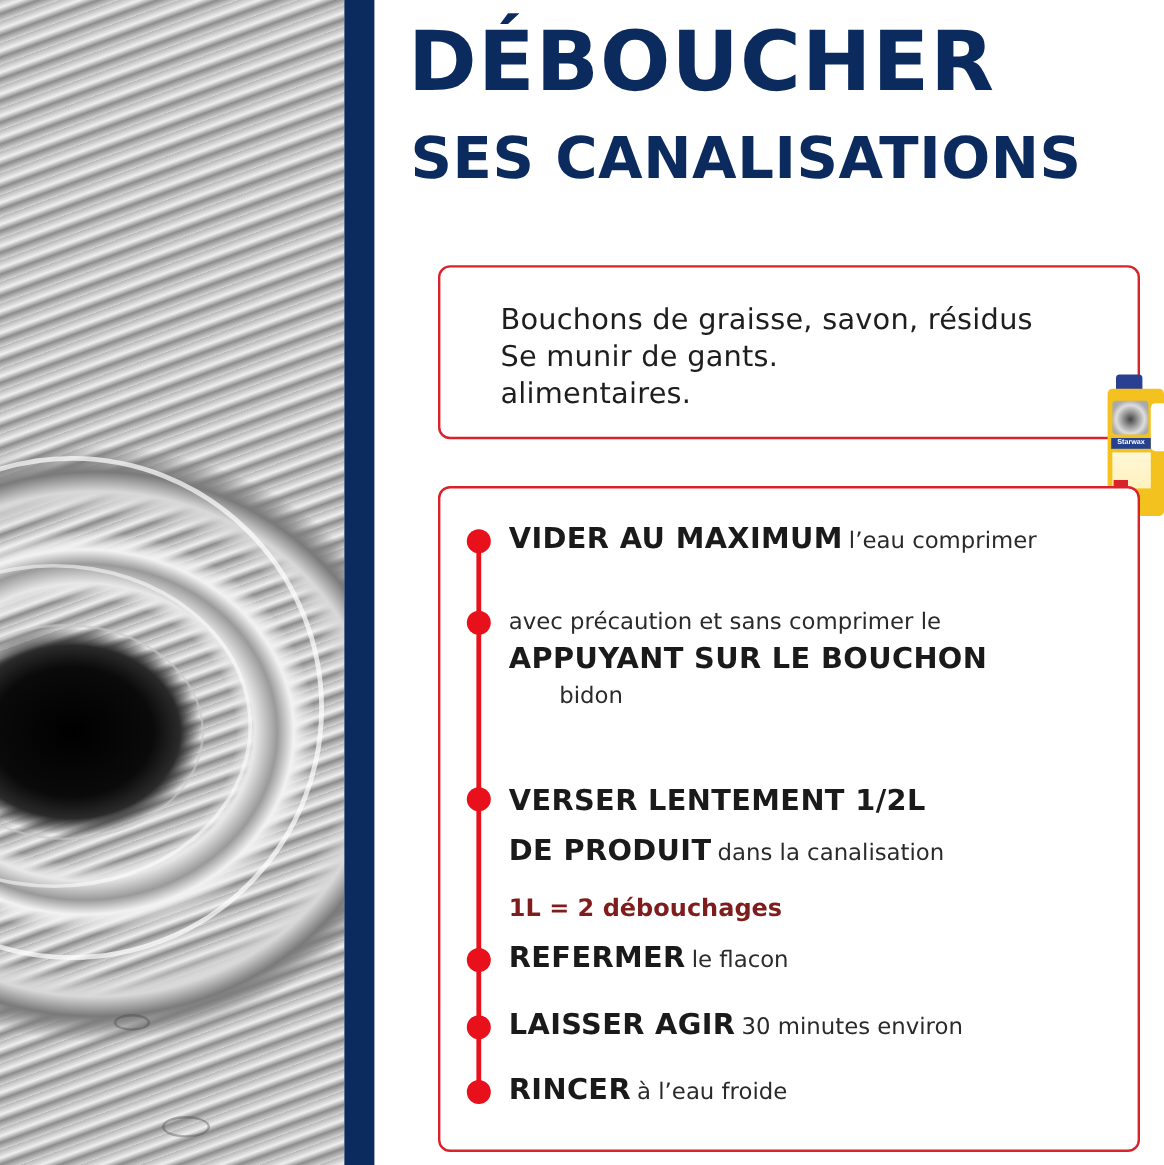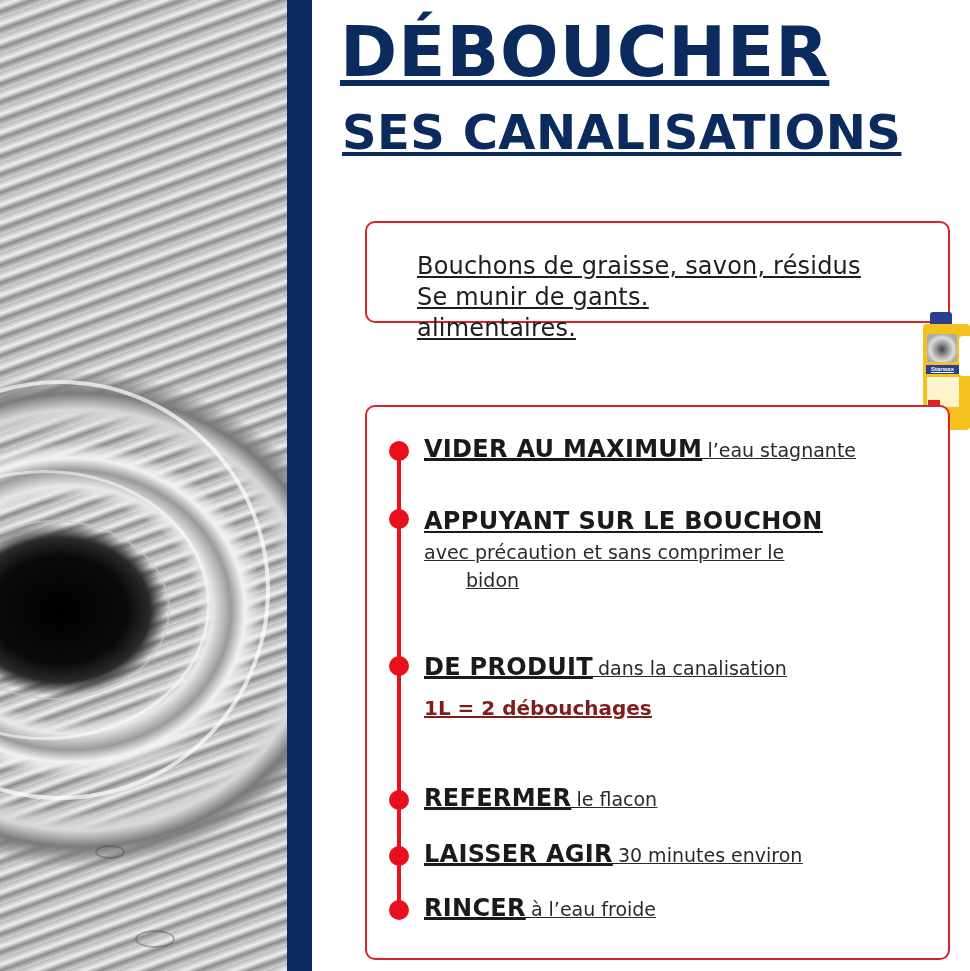--- a/index.html
+++ b/index.html
@@ -1,15 +1,15 @@
 <!DOCTYPE html>
 <html><head>
 <meta charset="utf-8">
 <style>
-  * { box-sizing: border-box; margin: 0; padding: 0; text-decoration: underline; }
+  * { box-sizing: border-box; margin: 0; padding: 0; }
   html, body { width: 970px; height: 971px; overflow: hidden; background: #ffffff; }
   body { position: relative; font-family: "Liberation Sans", "DejaVu Sans", sans-serif; color: #1a1a1a; }
 
   
   .photo {
     position: absolute; left: 0; top: 0; width: 287px; height: 971px; overflow: hidden;
     background:
       radial-gradient(ellipse 150px 120px at 60px 610px, #000 0%, #0a0a0a 45%, #2a2a2a 60%, transparent 72%),
       radial-gradient(ellipse 230px 200px at 70px 610px, transparent 55%, #e8e8e8 62%, #9a9a9a 70%, #f2f2f2 76%, transparent 84%),
       radial-gradient(ellipse 300px 270px at 80px 620px, transparent 70%, #d8d8d8 78%, #7a7a7a 84%, transparent 92%),
@@ -31,21 +31,21 @@
     color: #0b2a5e; line-height: 1;
   }
   .title-2 {
     position: absolute; left: 342px; top: 108px;
     font-family: "DejaVu Sans", sans-serif; font-weight: bold; font-size: 48px; letter-spacing: 0.5px;
     color: #0b2a5e; line-height: 1; white-space: nowrap;
   }
 
   
   .info-box {
-    position: absolute; left: 365px; top: 221px; width: 585px; height: 102px;
+    position: absolute; left: 365px; top: 221px; width: 585px; height: 145px;
     border: 2px solid #d9232b; border-radius: 10px; background: #fff;
   }
   .info-text {
     position: absolute; left: 50px; top: 28px; font-size: 24px; line-height: 31px; color: #1e1e1e;
     font-family: "DejaVu Sans", sans-serif; font-weight: normal; letter-spacing: 0.2px;
   }
   .info-text span { display: block; }
 
   
   .bottle { position: absolute; left: 923px; top: 312px; width: 47px; height: 118px; }
@@ -111,32 +111,33 @@
 <div class="dot" style="top:441px;"></div>
 <div class="dot" style="top:509px;"></div>
 <div class="dot" style="top:656px;"></div>
 <div class="dot" style="top:790px;"></div>
 <div class="dot" style="top:846px;"></div>
 <div class="dot" style="top:900px;"></div>
 
 <div class="step" style="top:435px;">
   <span class="line">
     <span class="bold">VIDER AU MAXIMUM</span>
-    <span class="light">l’eau stagnante</span>
+    <span class="light">l’eau comprimer</span>
   </span>
 </div>
 
 <div class="step" style="top:504px;">
+  <span class="line light" style="line-height:28px;">avec précaution et sans comprimer le</span>
   <span class="line bold" style="line-height:34px;">APPUYANT SUR LE BOUCHON</span>
-  <span class="line light" style="line-height:28px;">avec précaution et sans comprimer le</span>
   <span class="line light" style="line-height:28px;margin-left:42px;">bidon</span>
 </div>
 
 <div class="step" style="top:649px;">
-  <span class="line" style="line-height:36px;">
+  <span class="line bold" style="line-height:36px;">VERSER LENTEMENT 1/2L</span>
+  <span class="line" style="line-height:48px;">
     <span class="bold">DE PRODUIT</span>
     <span class="light">dans la canalisation</span>
   </span>
   <span class="line red" style="line-height:40px;">1L = 2 débouchages</span>
 </div>
 
 <div class="step" style="top:784px;">
   <span class="line">
     <span class="bold">REFERMER</span>
     <span class="light">le flacon</span>

